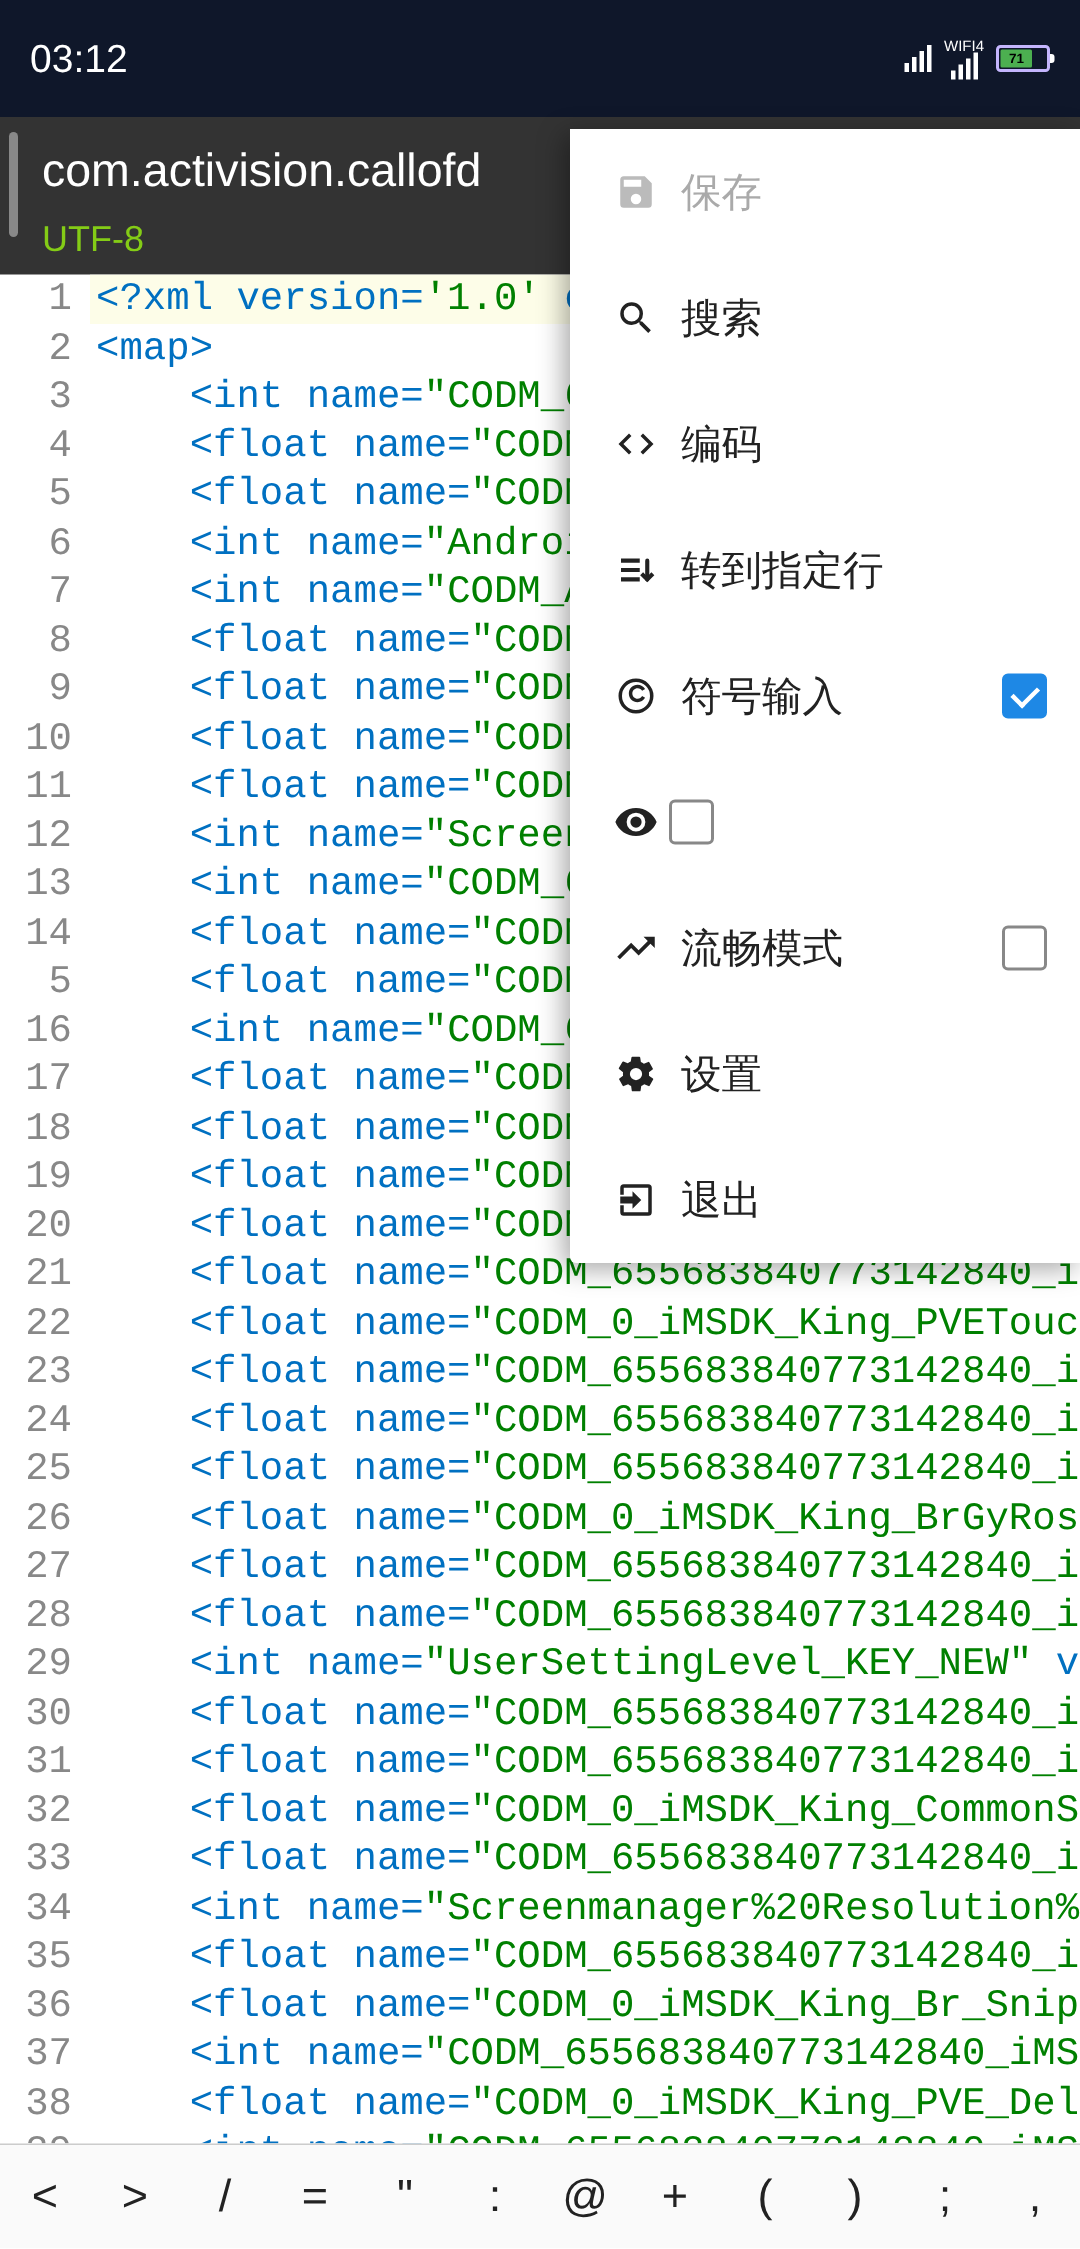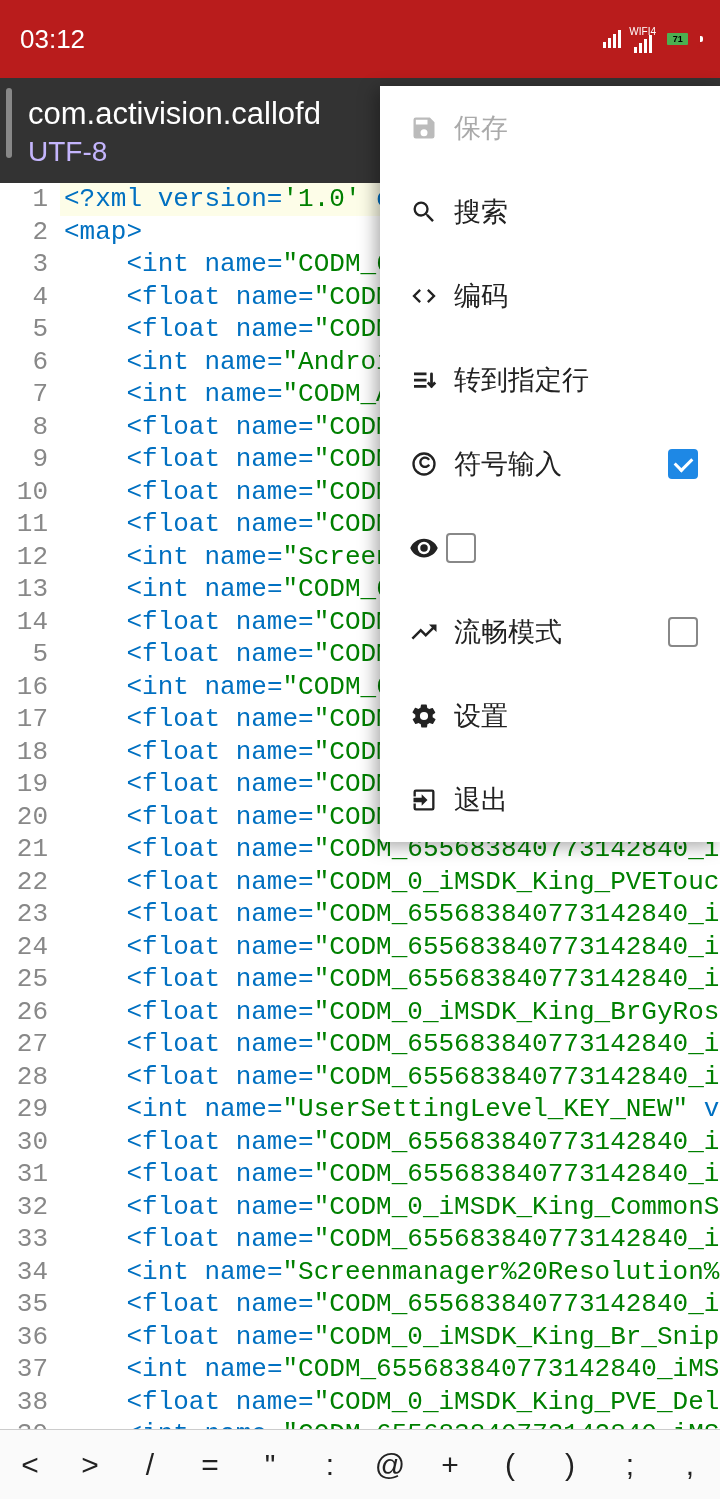--- a/index.html
+++ b/index.html
@@ -6,58 +6,58 @@
 body {
   width: 720px;
   height: 1499px;
   background: #fff;
   font-family: -apple-system, sans-serif;
   overflow: hidden;
   position: relative;
 }
 .status-bar {
   height: 78px;
-  background: #b91c1c;
+  background: #0f172a;
   color: #fff;
   display: flex;
   align-items: center;
   justify-content: space-between;
   padding: 0 20px;
   gap: 16px;
 }
 .status-time { font-size: 26px; font-weight: 500; }
 .status-icons { display: flex; align-items: center; gap: 8px; font-size: 20px; }
 .signal-bars { display: inline-flex; align-items: flex-end; gap: 2px; }
 .signal-bars span { width: 3px; background: #fff; display: inline-block; }
 .signal-bars span:nth-child(1){height:6px}
 .signal-bars span:nth-child(2){height:10px}
 .signal-bars span:nth-child(3){height:14px}
 .signal-bars span:nth-child(4){height:18px}
 .wifi-label { font-size: 10px; margin-bottom: -2px; text-align: center; }
 .wifi-stack { display: flex; flex-direction: column; align-items: center; }
 .battery {
-  width: 36px; height: 18px; border: 2px solid #b91c1c; border-radius: 3px;
+  width: 36px; height: 18px; border: 2px solid #c4b5fd; border-radius: 3px;
   position: relative; display: flex; align-items: center; padding: 1px;
 }
 .battery::after {
   content: ''; position: absolute; right: -5px; top: 4px;
   width: 3px; height: 6px; background: #fff; border-radius: 0 2px 2px 0;
 }
 .battery-fill { height: 100%; width: 71%; background: #4caf50; border-radius: 1px;
   font-size: 9px; color:#000; text-align:center; line-height:12px; font-weight:bold; }
 
 .title-bar {
   height: 105px;
   background: #333;
   color: #fff;
   padding: 18px 20px 10px 28px;
   position: relative;
 }
 .title-bar .fname { font-size: 31px; font-weight: 500; white-space: nowrap; overflow: hidden; }
-.title-bar .enc { font-size: 28px; color: #c4b5fd; margin-top: 4px; }
+.title-bar .enc { font-size: 24px; color: #84cc16; margin-top: 14px; }
 .title-bar::before {
   content:''; position:absolute; left:6px; top:10px; width:6px; height:70px;
   background:#888; border-radius:3px;
 }
 
 .editor {
   position: absolute;
   top: 183px; left: 0; right: 0; bottom: 70px;
   overflow: hidden;
   font-family: "Courier New", monospace;

